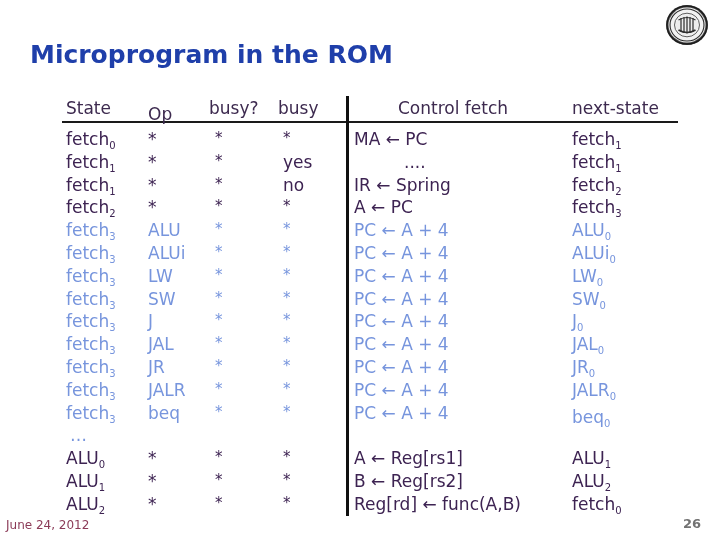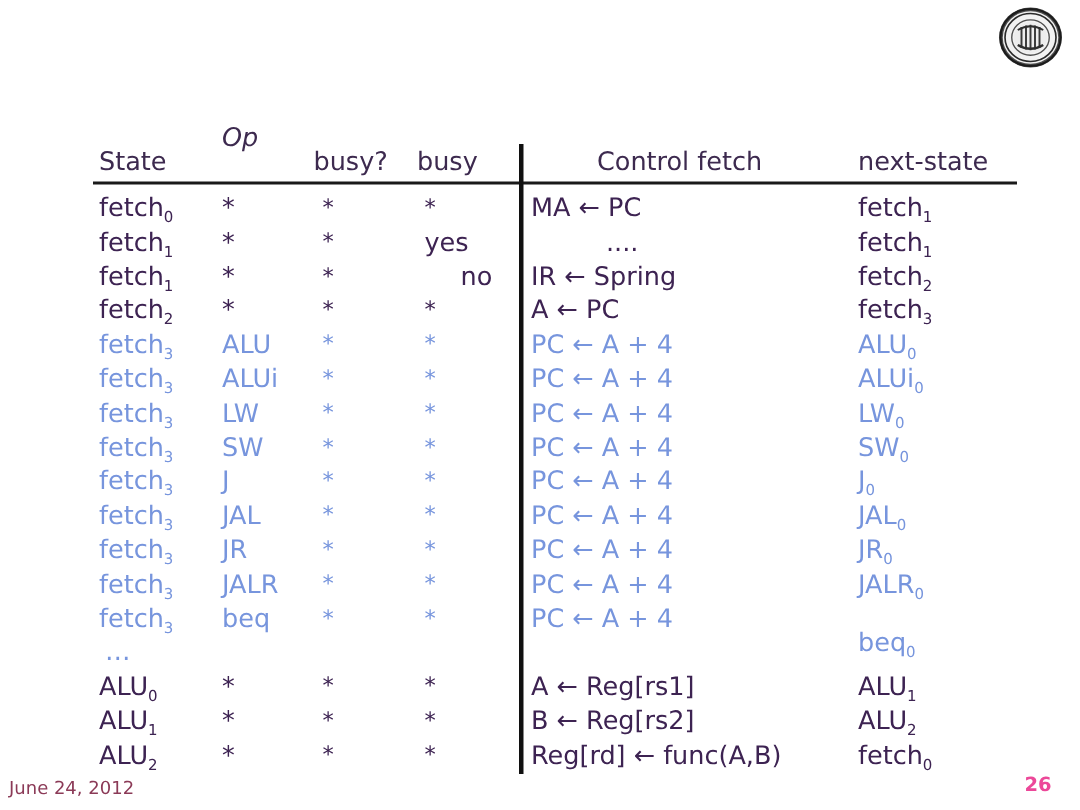--- a/index.html
+++ b/index.html
@@ -52,68 +52,69 @@
 
   .star{ font-size:15px; }
 
   
   .foot{
     position:absolute; font-size:12px;
     font-family:"DejaVu Sans","Liberation Sans",sans-serif;
   }
   .foot-left{ left:6px; top:518px; color:#8b3a57; }
   .foot-center{ left:290px; top:518px; color:#c0456b; }
-  .foot-page{ left:683px; top:516px; color:#ec4899; font-weight:bold; font-size:13px;}
+  .foot-page{ left:683px; top:516px; color:#737373; font-weight:bold; font-size:13px;}
 </style>
 </head>
 <body>
 
 <div class="slide">
 
   <div class="seal">
     <svg width="46" height="42" viewBox="0 0 46 42" xmlns="http://www.w3.org/2000/svg">
       <ellipse cx="23" cy="21" rx="21" ry="20" fill="#4a4a4a"></ellipse>
       <ellipse cx="23" cy="21" rx="18.5" ry="17.5" fill="#f2f2f2"></ellipse>
       <ellipse cx="23" cy="21" rx="17" ry="16" fill="none" stroke="#2b2b2b" stroke-width="1.1"></ellipse>
       <ellipse cx="23" cy="21" rx="12.5" ry="11.8" fill="none" stroke="#4d4d4d" stroke-width="0.9"></ellipse>
       <ellipse cx="23" cy="21" rx="11" ry="10.4" fill="#ededed"></ellipse>
       <path d="M17 14 L17 28 M20 13 L20 29 M23 12.5 L23 29.5 M26 13 L26 29 M29 14 L29 28" stroke="#3a3a3a" stroke-width="1.3" fill="none"></path>
       <path d="M14.5 26 Q23 31 31.5 26" stroke="#2e2e2e" stroke-width="1.6" fill="none"></path>
       <path d="M14.5 16 Q23 11 31.5 16" stroke="#2e2e2e" stroke-width="1.2" fill="none"></path>
       <ellipse cx="23" cy="21" rx="20" ry="19" fill="none" stroke="#1c1c1c" stroke-width="1.4"></ellipse>
     </svg>
   </div>
 
+  <div class="title">Microprogram in the ROM</div>
 
   <div class="table-wrap">
     <div class="hdr-rule"></div>
     <div class="vrule"></div>
     <div id="table-cells">
         <div class="cell hdr" style="left: 66px; top: 100px;">State</div>
-        <div class="cell hdr" style="left: 148px; top: 84px; font-style: italic;">Op</div>
+        <div class="cell hdr" style="left: 148px; top: 106px;">Op</div>
         <div class="cell hdr" style="left: 209px; top: 100px;">busy?</div>
         <div class="cell hdr" style="left: 278px; top: 100px;">busy</div>
         <div class="cell hdr" style="left: 398px; top: 100px;">Control fetch</div>
         <div class="cell hdr" style="left: 572px; top: 100px;">next-state</div>
         <div class="cell dark" style="left: 66px; top: 131px;">fetch<sub>0</sub></div>
         <div class="cell dark" style="left: 148px; top: 131px;">*</div>
         <div class="cell dark star" style="left: 215px; top: 131px;">*</div>
         <div class="cell dark star" style="left: 283px; top: 131px;">*</div>
         <div class="cell dark" style="left: 354px; top: 131px;">MA ← PC</div>
         <div class="cell dark" style="left: 572px; top: 131px;">fetch<sub>1</sub></div>
         <div class="cell dark" style="left: 66px; top: 153.8px;">fetch<sub>1</sub></div>
         <div class="cell dark" style="left: 148px; top: 153.8px;">*</div>
         <div class="cell dark star" style="left: 215px; top: 153.8px;">*</div>
         <div class="cell dark" style="left: 283px; top: 153.8px;">yes</div>
         <div class="cell dark" style="left: 404px; top: 153.8px;">....</div>
         <div class="cell dark" style="left: 572px; top: 153.8px;">fetch<sub>1</sub></div>
         <div class="cell dark" style="left: 66px; top: 176.6px;">fetch<sub>1</sub></div>
         <div class="cell dark" style="left: 148px; top: 176.6px;">*</div>
         <div class="cell dark star" style="left: 215px; top: 176.6px;">*</div>
-        <div class="cell dark" style="left: 283px; top: 176.6px; margin-left: 24px;">no</div>
+        <div class="cell dark" style="left: 283px; top: 176.6px;">no</div>
         <div class="cell dark" style="left: 354px; top: 176.6px;">IR ← Spring</div>
         <div class="cell dark" style="left: 572px; top: 176.6px;">fetch<sub>2</sub></div>
         <div class="cell dark" style="left: 66px; top: 199.4px;">fetch<sub>2</sub></div>
         <div class="cell dark" style="left: 148px; top: 199.4px;">*</div>
         <div class="cell dark star" style="left: 215px; top: 199.4px;">*</div>
         <div class="cell dark star" style="left: 283px; top: 199.4px;">*</div>
         <div class="cell dark" style="left: 354px; top: 199.4px;">A ← PC</div>
         <div class="cell dark" style="left: 572px; top: 199.4px;">fetch<sub>3</sub></div>
         <div class="cell blue" style="left: 66px; top: 222.2px;">fetch<sub>3</sub></div>
         <div class="cell blue" style="left: 148px; top: 222.2px;">ALU</div>
@@ -161,21 +162,21 @@
         <div class="cell blue" style="left: 148px; top: 381.8px;">JALR</div>
         <div class="cell blue star" style="left: 215px; top: 381.8px;">*</div>
         <div class="cell blue star" style="left: 283px; top: 381.8px;">*</div>
         <div class="cell blue" style="left: 354px; top: 381.8px;">PC ← A + 4</div>
         <div class="cell blue" style="left: 572px; top: 381.8px;">JALR<sub>0</sub></div>
         <div class="cell blue" style="left: 66px; top: 404.6px;">fetch<sub>3</sub></div>
         <div class="cell blue" style="left: 148px; top: 404.6px;">beq</div>
         <div class="cell blue star" style="left: 215px; top: 404.6px;">*</div>
         <div class="cell blue star" style="left: 283px; top: 404.6px;">*</div>
         <div class="cell blue" style="left: 354px; top: 404.6px;">PC ← A + 4</div>
-        <div class="cell blue" style="left: 572px; top: 421px;">beq<sub>0</sub></div>
+        <div class="cell blue" style="left: 572px; top: 409px;">beq<sub>0</sub></div>
         <div class="cell blue" style="left: 70px; top: 427.4px;">…</div>
         <div class="cell dark" style="left: 66px; top: 450.2px;">ALU<sub>0</sub></div>
         <div class="cell dark" style="left: 148px; top: 450.2px;">*</div>
         <div class="cell dark star" style="left: 215px; top: 450.2px;">*</div>
         <div class="cell dark star" style="left: 283px; top: 450.2px;">*</div>
         <div class="cell dark" style="left: 354px; top: 450.2px;">A ← Reg[rs1]</div>
         <div class="cell dark" style="left: 572px; top: 450.2px;">ALU<sub>1</sub></div>
         <div class="cell dark" style="left: 66px; top: 473px;">ALU<sub>1</sub></div>
         <div class="cell dark" style="left: 148px; top: 473px;">*</div>
         <div class="cell dark star" style="left: 215px; top: 473px;">*</div>

